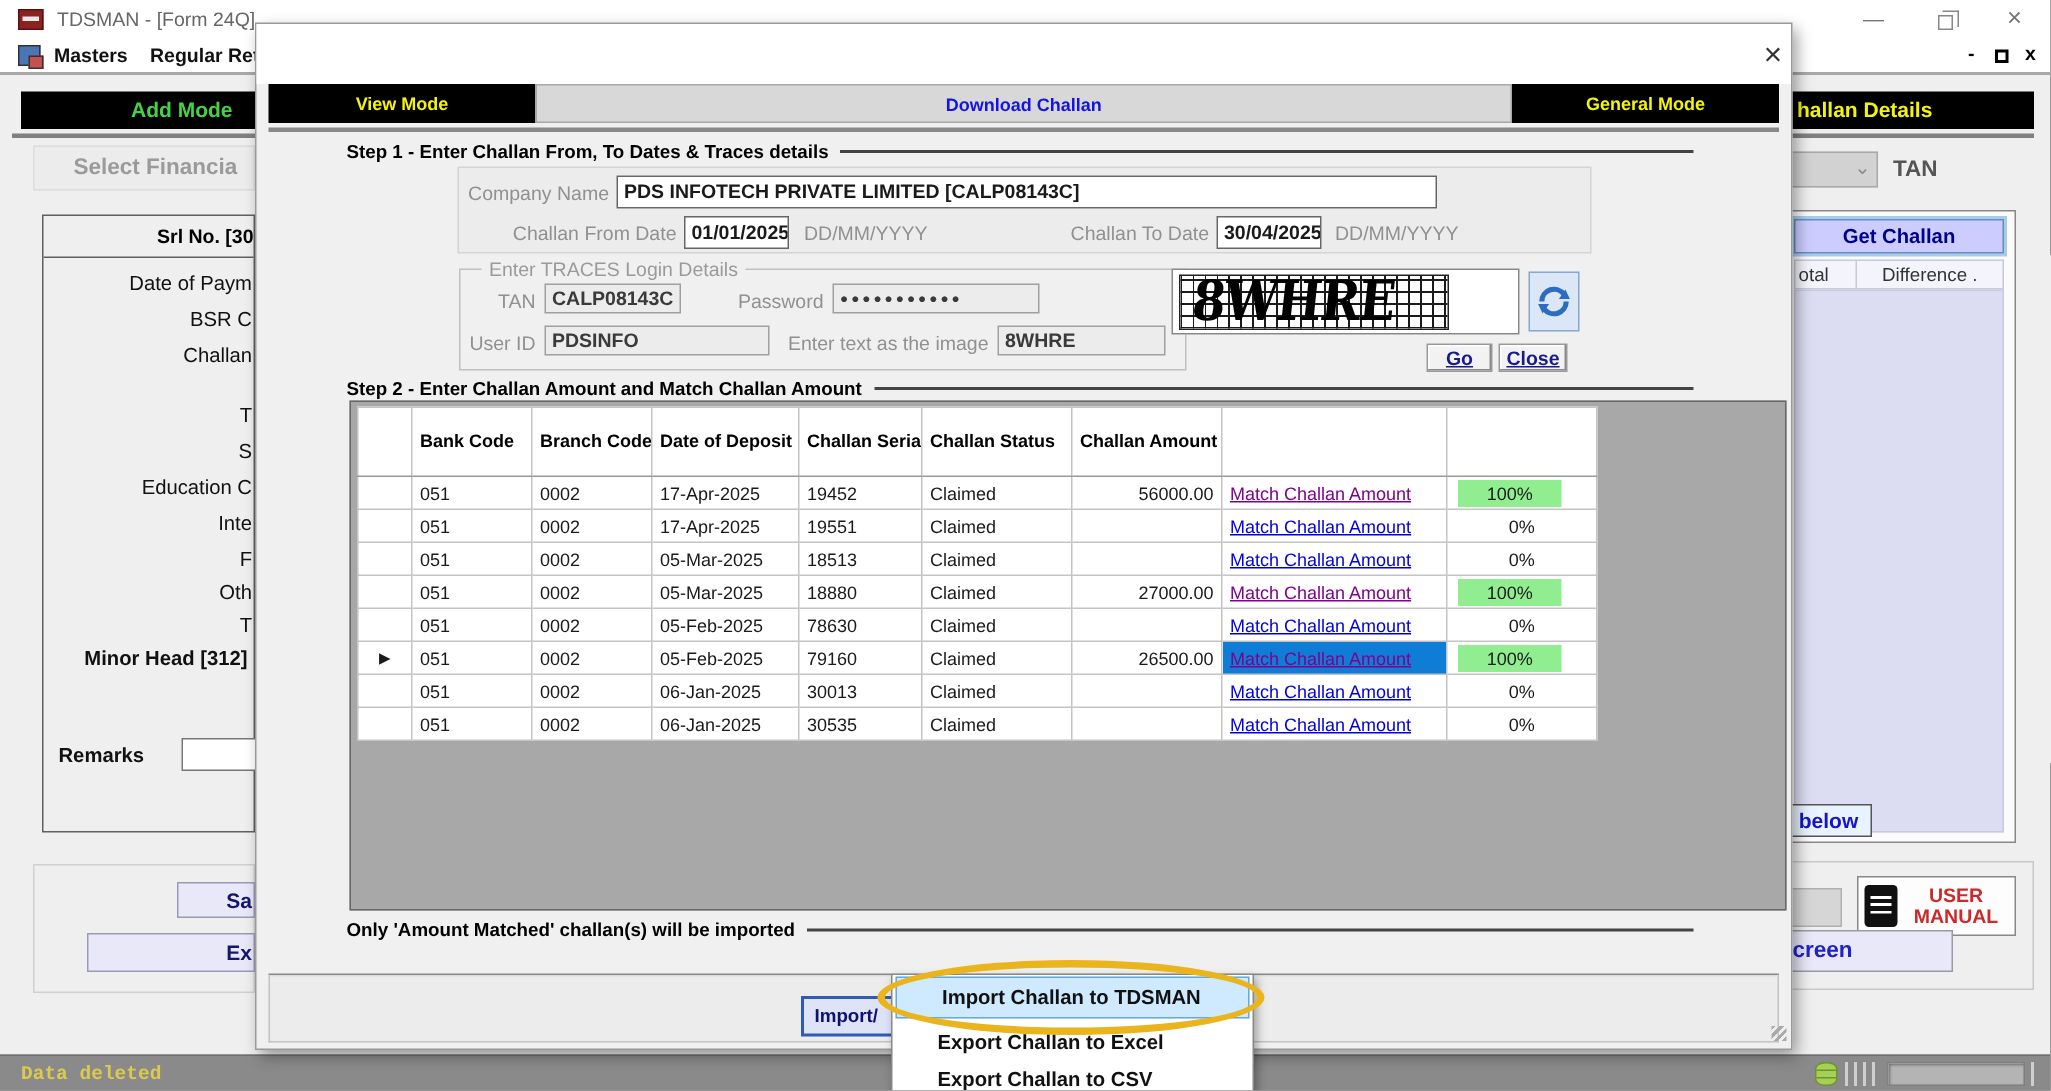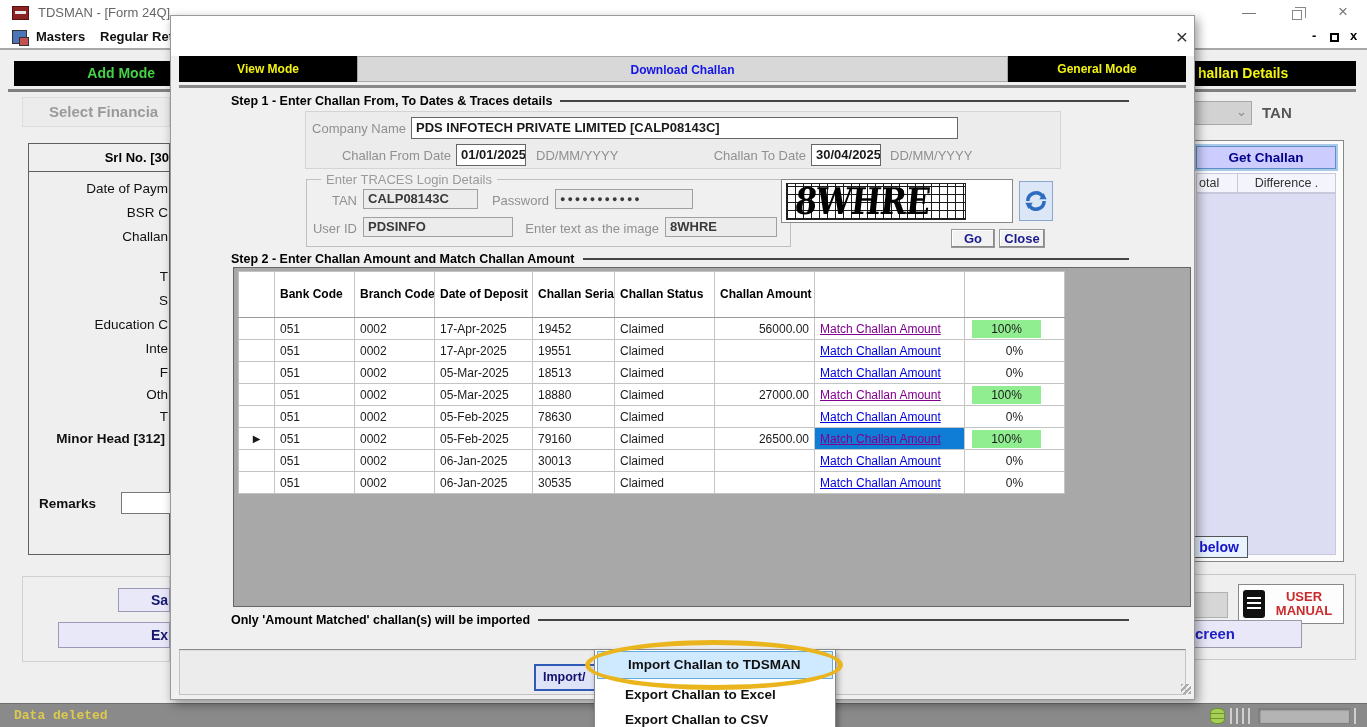--- a/index.html
+++ b/index.html
@@ -103,36 +103,36 @@
   #from-input { left:150px; top:32px; width:70px; height:22px; }
   #from-format { left:230px; top:36px; }
   #to-label { left:368px; top:36px; width:132px; text-align:right; }
   #to-input { left:505px; top:32px; width:70px; height:22px; }
   #to-format { left:584px; top:36px; }
 
   #traces-box { position:absolute; left:135px; top:163px; width:485px; height:68px; border:1px solid #c0c0c0; }
   #traces-legend { position:absolute; left:14px; top:-8px; background:#f0f0f0; padding:0 5px; color:#9a9a9a; font-size:13px; }
   .dinput { position:absolute; background:#ececec; border:1px solid #a0a0a0; font-size:13px; font-weight:600; color:#3a3a3a; line-height:18px; padding-left:4px; white-space:nowrap; overflow:hidden; }
   #tan-label { left:0; top:13px; width:50px; text-align:right; }
-  #tan-input { left:56px; top:9px; width:115px; height:20px; }
+  #tan-input { left:56px; top:9px; width:91px; height:20px; }
   #pwd-label { left:160px; top:13px; width:82px; text-align:right; }
   #pwd-input { left:248px; top:9px; width:138px; height:20px; font-size:9px; letter-spacing:2px; line-height:19px; }
   #uid-label { left:0; top:41px; width:50px; text-align:right; }
   #uid-input { left:56px; top:37px; width:150px; height:20px; }
   #cap-label { left:212px; top:41px; width:140px; text-align:right; }
   #cap-input { left:358px; top:37px; width:112px; height:20px; }
 
   #captcha-box { position:absolute; left:610px; top:163px; width:232px; height:44px; background:#fff; border:1px solid #888; }
   #captcha-img { position:absolute; left:4px; top:3px; width:180px; height:37px; border:1px solid #222; overflow:hidden;
      background-image:repeating-linear-gradient(0deg,#1a1a1a 0 1px,transparent 1px 8px),
                       repeating-linear-gradient(90deg,#1a1a1a 0 1px,transparent 1px 8px);
      background-color:#fdfdfd; }
   #captcha-text { position:absolute; left:8px; top:-2px; font-family:"DejaVu Serif", serif; font-weight:bold; font-size:32px; color:#000; transform:skewX(-6deg) scaleY(1.15); letter-spacing:-1px; }
   #refresh-btn { position:absolute; left:848px; top:165px; width:34px; height:40px; background:#dbe7f6; border:1px solid #8aa8cc; display:flex; align-items:center; justify-content:center; }
-  .sm-btn { position:absolute; top:213px; height:19px; background:#f2f2f2; border:1px solid #999; box-shadow:inset -1px -1px 0 #8a8a8a, inset 1px 1px 0 #fff; color:#1a1a8c; font-weight:bold; font-size:13px; text-align:center; line-height:17px; }
+  .sm-btn { position:absolute; top:213px; height:19px; background:#f2f2f2; border:1px solid #999; box-shadow:inset -1px -1px 0 #8a8a8a, inset 1px 1px 0 #fff; color:#1a1a8c; font-weight:bold; font-size:13px; text-align:center; line-height:17px;text-decoration:underline; }
   #go-btn { left:780px; width:44px; }
   #close-btn { left:828px; width:46px; }
 
   #grid-box { position:absolute; left:62px; top:251px; width:958px; height:340px; background:#a8a8a8; border:1px solid #666; }
   #challan-table { position:absolute; left:4px; top:3px; width:826px; border-collapse:collapse; table-layout:fixed; background:#fff; font-size:12px; }
   #challan-table th, #challan-table td { border:1px solid #c4c4c4; padding:0 5px; white-space:nowrap; overflow:hidden; }
   #challan-table thead th { height:46px; font-weight:bold; text-align:left; vertical-align:middle; background:#fff; border-bottom:1px solid #9a9a9a; line-height:1.1; }
   #challan-table thead th.num { text-align:right; }
   #challan-table tbody td { height:22px; color:#1a1a1a; }
   #challan-table td.num { text-align:right; }

